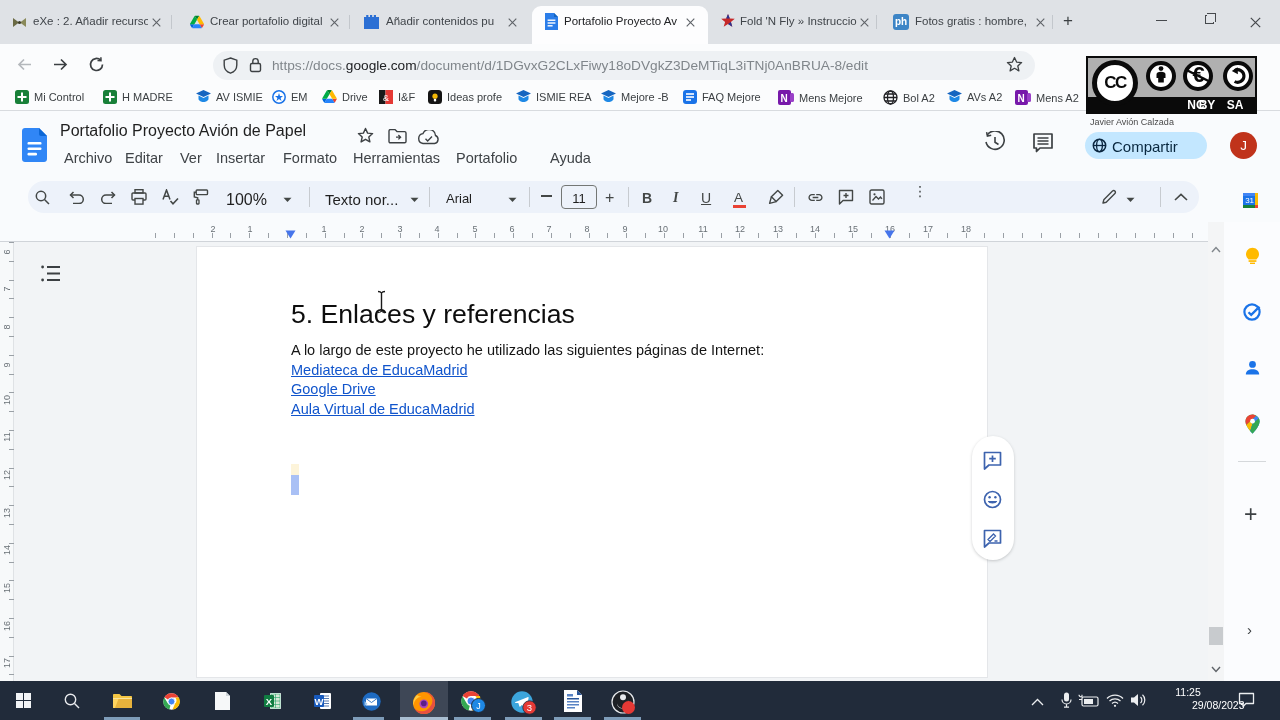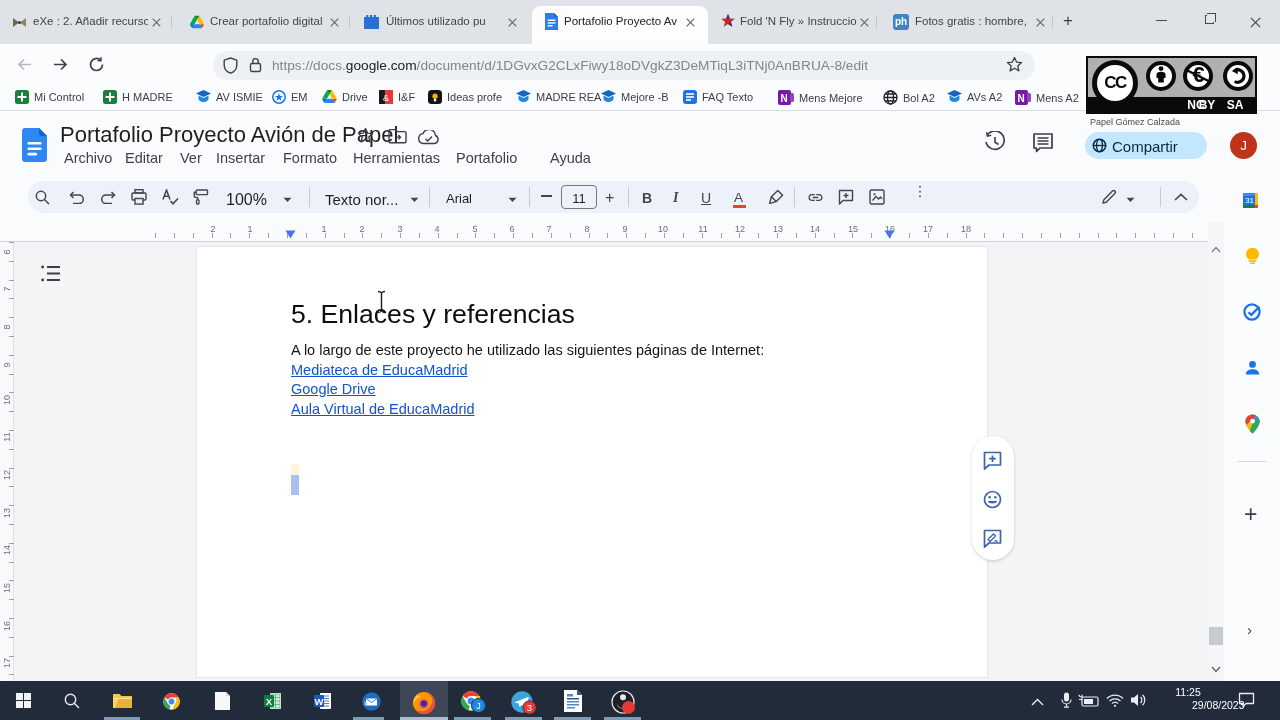--- a/index.html
+++ b/index.html
@@ -47,21 +47,21 @@
     <svg width="9" height="9" viewBox="0 0 9 9">
       <path d="M0.7 0.7 L8.3 8.3 M8.3 0.7 L0.7 8.3" stroke="#5f6368" stroke-width="1.1"></path>
     </svg>
   </div>
 
 <div class="a" style="left:364px;top:15px;width:15px;height:14px;">
 <svg width="15" height="14" viewBox="0 0 15 14">
       <path d="M0 2 L2.2 2 L2.2 0 L4.4 0 L4.4 2 L6 2 L6 0 L8.2 0 L8.2 2 L9.8 2 L9.8 0 L12 0 L12 2 L15 2 L15 14 L0 14 Z" fill="#2b6fd4"></path>
     </svg>
 </div>
-<div class="a tabtxt" style="left:386px;top:15px;width:118px;">Últimos utilizado pu</div>
+<div class="a tabtxt" style="left:386px;top:15px;width:118px;">Añadir contenidos pu</div>
 <div class="a" style="left:508px;top:18px;">
     <svg width="9" height="9" viewBox="0 0 9 9">
       <path d="M0.7 0.7 L8.3 8.3 M8.3 0.7 L0.7 8.3" stroke="#5f6368" stroke-width="1.1"></path>
     </svg>
   </div>
 
 <div class="a" style="left:545px;top:13px;width:13px;height:17px;">
 <svg width="13" height="17" viewBox="0 0 13 17">
       <path d="M0 0 H9 L13 4 V17 H0 Z" fill="#2b7de9"></path>
       <path d="M9 0 L13 4 H9 Z" fill="#1565c0"></path>
@@ -214,37 +214,37 @@
       <circle cx="7" cy="6.2" r="2.6" fill="#f2b705"></circle>
       <rect x="5.8" y="8.8" width="2.4" height="2.6" rx="1" fill="#fff"></rect>
     </svg>
     <span>Ideas profe</span>
   </div>
 <div class="a bm" style="left:516px;top:90px;">
 <svg width="15" height="13" viewBox="0 0 15 13">
       <path d="M7.5 0 L15 3.5 L7.5 7 L0 3.5 Z" fill="#1565c0"></path>
       <path d="M2.5 5.5 V9 C2.5 10.5 5 12 7.5 12 C10 12 12.5 10.5 12.5 9 V5.5 L7.5 8 Z" fill="#1e88e5"></path>
     </svg>
-    <span>MADRE REA</span>
+    <span>ISMIE REA</span>
   </div>
 <div class="a bm" style="left:601px;top:90px;">
 <svg width="15" height="13" viewBox="0 0 15 13">
       <path d="M7.5 0 L15 3.5 L7.5 7 L0 3.5 Z" fill="#1565c0"></path>
       <path d="M2.5 5.5 V9 C2.5 10.5 5 12 7.5 12 C10 12 12.5 10.5 12.5 9 V5.5 L7.5 8 Z" fill="#1e88e5"></path>
     </svg>
     <span>Mejore -B</span>
   </div>
 <div class="a bm" style="left:683px;top:90px;">
 <svg width="14" height="14" viewBox="0 0 14 14">
       <rect width="14" height="14" rx="3" fill="#1a73e8"></rect>
       <rect x="3" y="3.2" width="8" height="1.6" fill="#fff"></rect>
       <rect x="3" y="6.2" width="8" height="1.6" fill="#fff"></rect>
       <rect x="3" y="9.2" width="5" height="1.6" fill="#fff"></rect>
     </svg>
-    <span>FAQ Texto</span>
+    <span>FAQ Mejore</span>
   </div>
 <div class="a bm" style="left:778px;top:90px;">
 <svg width="16" height="15" viewBox="0 0 16 15">
       <rect x="0" y="0" width="13" height="15" rx="2" fill="#7719aa"></rect>
       <rect x="12" y="3" width="4" height="9" rx="1.5" fill="#9a40c8"></rect>
       <text x="6" y="11.5" font-size="10" font-weight="bold" fill="#fff" text-anchor="middle" font-family="Liberation Sans">N</text>
     </svg>
     <span>Mens Mejore</span>
   </div>
 <div class="a bm" style="left:883px;top:90px;">
@@ -275,21 +275,21 @@
 
 <div class="a" style="left:22px;top:128px;">
 <svg width="25" height="34" viewBox="0 0 25 34">
       <path d="M0 3 C0 1.3 1.3 0 3 0 H17 L25 8 V31 C25 32.7 23.7 34 22 34 H3 C1.3 34 0 32.7 0 31 Z" fill="#3086f6"></path>
       <path d="M17 0 L25 8 H19 C17.9 8 17 7.1 17 6 Z" fill="#0c67d6"></path>
       <rect x="5.5" y="14" width="14" height="2.6" rx="1.2" fill="#fdffff"></rect>
       <rect x="5.5" y="19.4" width="14" height="2.6" rx="1.2" fill="#fdffff"></rect>
       <rect x="5.5" y="24.8" width="9.5" height="2.6" rx="1.2" fill="#fdffff"></rect>
     </svg>
 </div>
-<div class="a" style="left:60px;top:122px;font-size:22px;color:#1f1f1f;">Portafolio Proyecto Avión de Papel</div>
+<div class="a" style="left:60px;top:122px;font-size:16px;color:#1f1f1f;">Portafolio Proyecto Avión de Papel</div>
 
 <div class="a" style="left:357px;top:127px;">
     <svg width="17" height="17" viewBox="0 0 17 17">
       <path d="M8.5 1.5 L10.6 6.1 L15.6 6.6 L11.8 10 L12.9 14.9 L8.5 12.3 L4.1 14.9 L5.2 10 L1.4 6.6 L6.4 6.1 Z" stroke="#3c4043" stroke-width="1.4" fill="none" stroke-linejoin="round"></path>
     </svg>
   </div>
 <div class="a" style="left:388px;top:129px;">
     <svg width="19" height="15" viewBox="0 0 19 15">
       <path d="M1 2 C1 1.2 1.6 0.6 2.4 0.6 H7 L9 2.6 H16.6 C17.4 2.6 18 3.2 18 4 V12.4 C18 13.2 17.4 13.8 16.6 13.8 H2.4 C1.6 13.8 1 13.2 1 12.4 Z" stroke="#3c4043" stroke-width="1.4" fill="none"></path>
       <path d="M8 8.2 H12 M10.4 6 L12.6 8.2 L10.4 10.4" stroke="#3c4043" stroke-width="1.3" fill="none"></path>
@@ -824,17 +824,17 @@
       <path d="M1.5 6.5 L23.5 17.5" stroke="#0a0a0a" stroke-width="2.4"></path>
     </svg>
   </div>
 <div class="a" style="left:1223px;top:61px;width:30px;height:30px;border-radius:50%;background:#fff;border:4px solid #0a0a0a;"></div>
 <div class="a" style="left:1229px;top:66px;">
     <svg width="20" height="20" viewBox="0 0 20 20">
       <path d="M5.6 4.5 A6.3 6.3 0 1 1 5.6 15.5" stroke="#0a0a0a" stroke-width="3.1" fill="none"></path>
       <path d="M8.6 1.2 L8.9 8.2 L2.8 4.9 Z" fill="#0a0a0a"></path>
     </svg>
   </div>
-<div class="a" style="left:1090px;top:117px;font-size:9px;color:#4a4a4a;">Papel Gómez Calzada</div>
+<div class="a" style="left:1090px;top:117px;font-size:9px;color:#4a4a4a;">Javier Avión Calzada</div>
 <style>
 .rn{top:224px;font-size:9px;color:#697076;transform:translateX(-50%);}
 .vn{left:0;width:14px;text-align:center;font-size:9px;color:#697076;transform:rotate(-90deg);}
 </style>
 
 </body></html>

